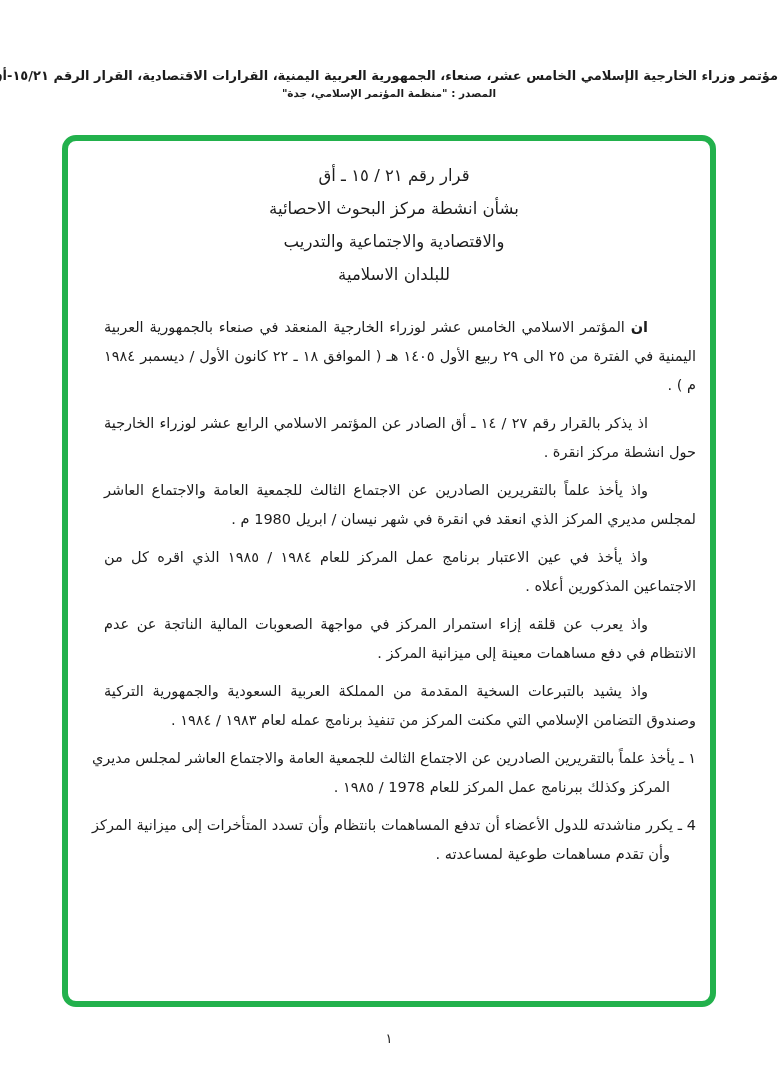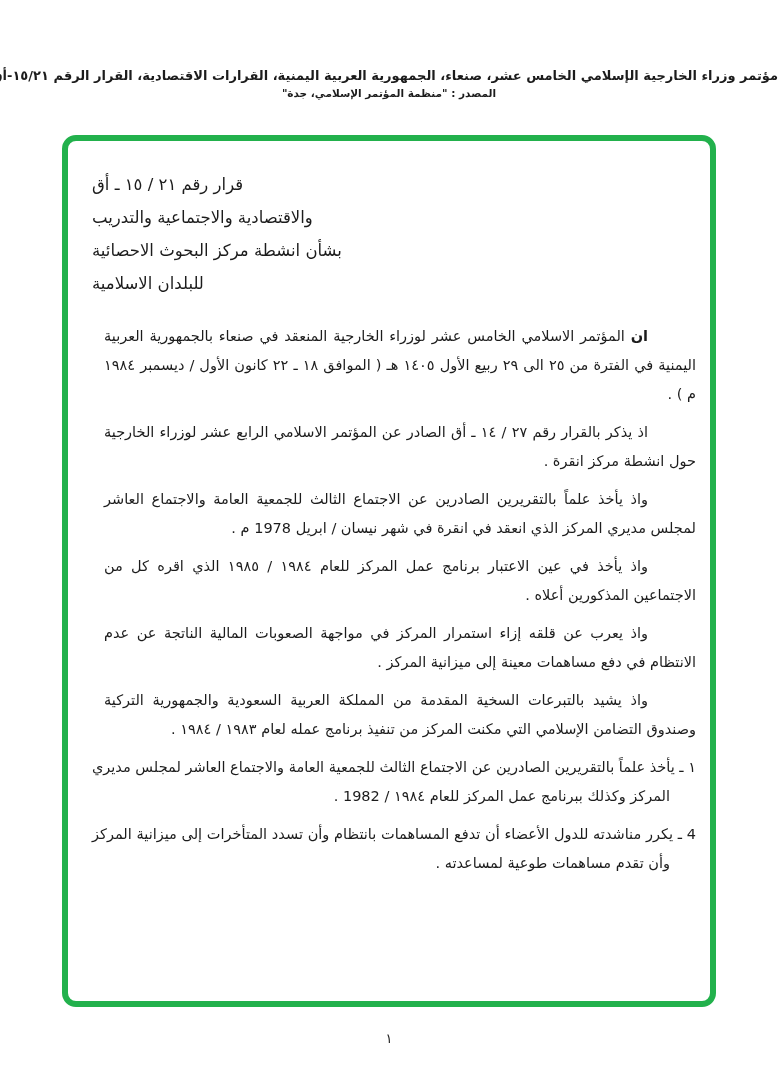--- a/index.html
+++ b/index.html
@@ -28,21 +28,21 @@
     position: absolute; top: 135px; left: 62px;
     width: 654px; height: 872px;
     box-sizing: border-box;
     border: 6px solid #22b14c;
     border-radius: 14px;
     padding: 14px 14px 0 24px;
     overflow: hidden;
     background: #ffffff;
   }
 
-  .title-block { text-align: left; font-size: 16.5px; line-height: 33px; margin-top: 13px; }
+  .title-block { text-align: center; font-size: 16.5px; line-height: 33px; margin-top: 4px; }
 
   .body-block { margin-top: 22px; font-size: 14.5px; line-height: 29px; }
   p.para { margin: 0 0 9px 12px; text-align: justify; text-indent: 48px; }
   p.para b { font-weight: bold; }
   p.item { margin: 0 0 9px 0; text-align: justify; padding-right: 26px; text-indent: -26px; }
 
   .page-number {
     position: absolute; top: 1031px; left: 0; width: 778px;
     text-align: center; font-size: 13px;
   }
@@ -54,34 +54,34 @@
 
   <div class="header">
     <div class="header-line">مؤتمر وزراء الخارجية الإسلامي الخامس عشر، صنعاء، الجمهورية العربية اليمنية، القرارات الاقتصادية، القرار الرقم ١٥/٢١-أق</div>
     <div class="source-line">المصدر : "منظمة المؤتمر الإسلامي، جدة"</div>
   </div>
 
   <div class="frame">
 
     <div class="title-block">
       <div>قرار رقم ٢١ / ١٥ ـ أق</div>
+      <div>بشأن انشطة مركز البحوث الاحصائية</div>
       <div>والاقتصادية والاجتماعية والتدريب</div>
-      <div>بشأن انشطة مركز البحوث الاحصائية</div>
       <div>للبلدان الاسلامية</div>
     </div>
 
     <div class="body-block">
       <p class="para"><b>ان</b><span> المؤتمر الاسلامي الخامس عشر لوزراء الخارجية المنعقد في صنعاء بالجمهورية العربية اليمنية في الفترة من ٢٥ الى ٢٩ ربيع الأول ١٤٠٥ هـ ( الموافق ١٨ ـ ٢٢ كانون الأول / ديسمبر ١٩٨٤ م ) .</span></p>
       <p class="para"><b></b><span>اذ يذكر بالقرار رقم ٢٧ / ١٤ ـ أق الصادر عن المؤتمر الاسلامي الرابع عشر لوزراء الخارجية حول انشطة مركز انقرة .</span></p>
-      <p class="para"><b></b><span>واذ يأخذ علماً بالتقريرين الصادرين عن الاجتماع الثالث للجمعية العامة والاجتماع العاشر لمجلس مديري المركز الذي انعقد في انقرة في شهر نيسان / ابريل 1978 م .</span></p>
+      <p class="para"><b></b><span>واذ يأخذ علماً بالتقريرين الصادرين عن الاجتماع الثالث للجمعية العامة والاجتماع العاشر لمجلس مديري المركز الذي انعقد في انقرة في شهر نيسان / ابريل 1980 م .</span></p>
       <p class="para"><b></b><span>واذ يأخذ في عين الاعتبار برنامج عمل المركز للعام ١٩٨٤ / ١٩٨٥ الذي اقره كل من الاجتماعين المذكورين أعلاه .</span></p>
       <p class="para"><b></b><span>واذ يعرب عن قلقه إزاء استمرار المركز في مواجهة الصعوبات المالية الناتجة عن عدم الانتظام في دفع مساهمات معينة إلى ميزانية المركز .</span></p>
       <p class="para"><b></b><span>واذ يشيد بالتبرعات السخية المقدمة من المملكة العربية السعودية والجمهورية التركية وصندوق التضامن الإسلامي التي مكنت المركز من تنفيذ برنامج عمله لعام ١٩٨٣ / ١٩٨٤ .</span></p>
 
-      <p class="item">١ ـ يأخذ علماً بالتقريرين الصادرين عن الاجتماع الثالث للجمعية العامة والاجتماع العاشر لمجلس مديري المركز وكذلك ببرنامج عمل المركز للعام ١٩٨٤ / 1982 .</p>
+      <p class="item">١ ـ يأخذ علماً بالتقريرين الصادرين عن الاجتماع الثالث للجمعية العامة والاجتماع العاشر لمجلس مديري المركز وكذلك ببرنامج عمل المركز للعام 1978 / ١٩٨٥ .</p>
       <p class="item">4 ـ يكرر مناشدته للدول الأعضاء أن تدفع المساهمات بانتظام وأن تسدد المتأخرات إلى ميزانية المركز وأن تقدم مساهمات طوعية لمساعدته .</p>
     </div>
 
   </div>
 
   <div class="page-number">١</div>
 
 </div>
 
 </body></html>

